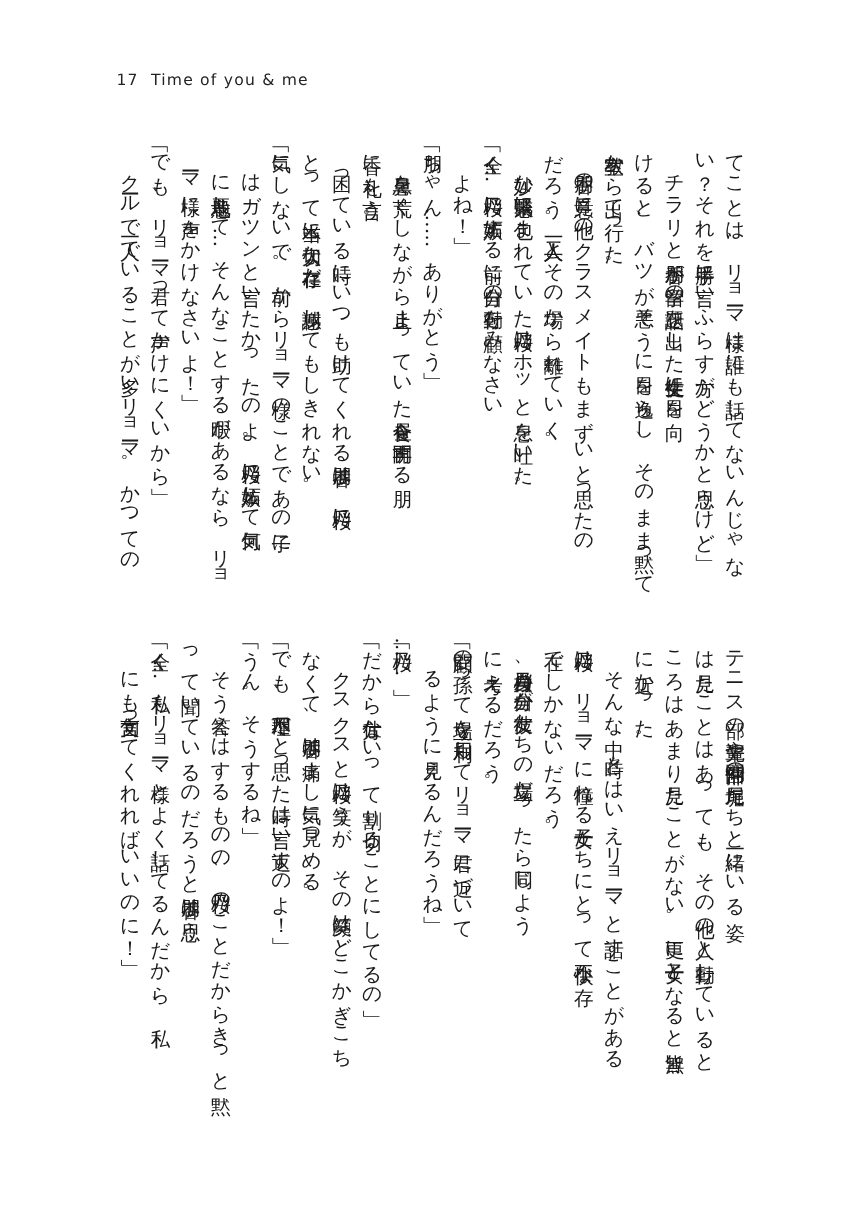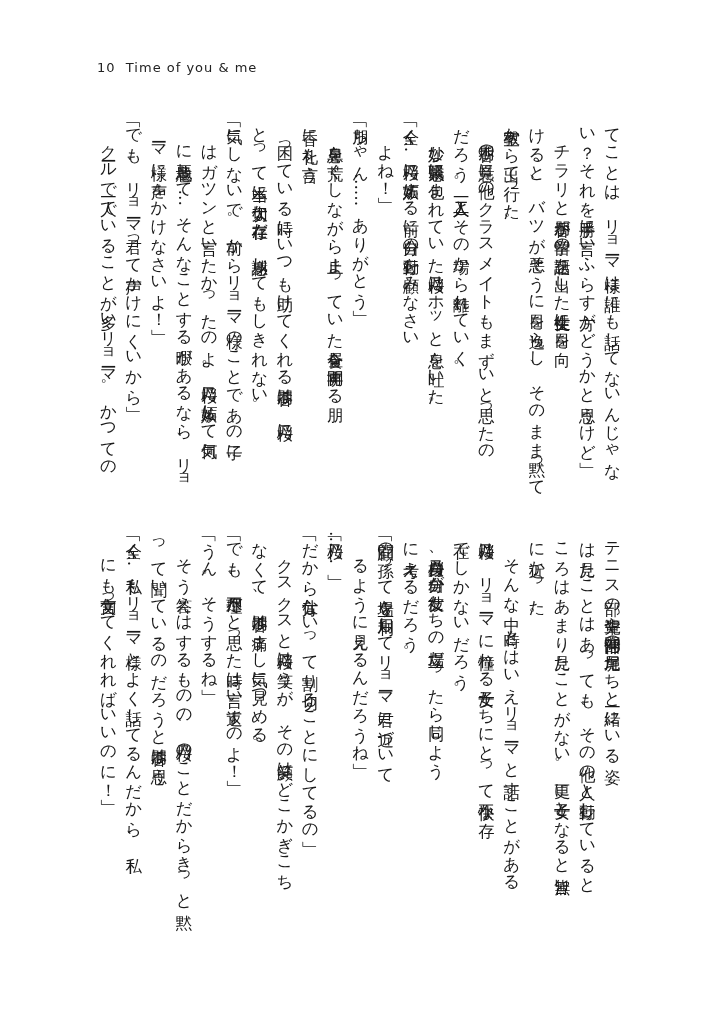--- a/index.html
+++ b/index.html
@@ -21,21 +21,21 @@
     height: 400px;
     color: #1a1a1a;
   }
   .block.upper { top: 117px; }
   .block.lower { top: 531px; }
   .line { display: block; white-space: nowrap; }
 </style>
 </head>
 <body>
 
-<div class="header"><span>10</span>  <span>Time of you &amp; me</span></div>
+<div class="header"><span>17</span>  <span>Time of you &amp; me</span></div>
 
 <div class="block upper">
   <span class="line">てことは、リョーマ様は誰にも話してないんじゃな</span>
   <span class="line">い？それを勝手に言いふらす方がどうかと思うけど」</span>
   <span class="line">　チラリと朋香が留学の話題を出した女生徒に目を向</span>
   <span class="line">けると、バツが悪そうに目を逸らし、そのまま黙って</span>
   <span class="line">教室から出て行った。</span>
   <span class="line">　朋香の意見に他のクラスメイトもまずいと思ったの</span>
   <span class="line">だろう。一人二人とその場から離れていく。</span>
   <span class="line">　妙な緊張感に包まれていた桜乃はホッと息を吐いた。</span>

